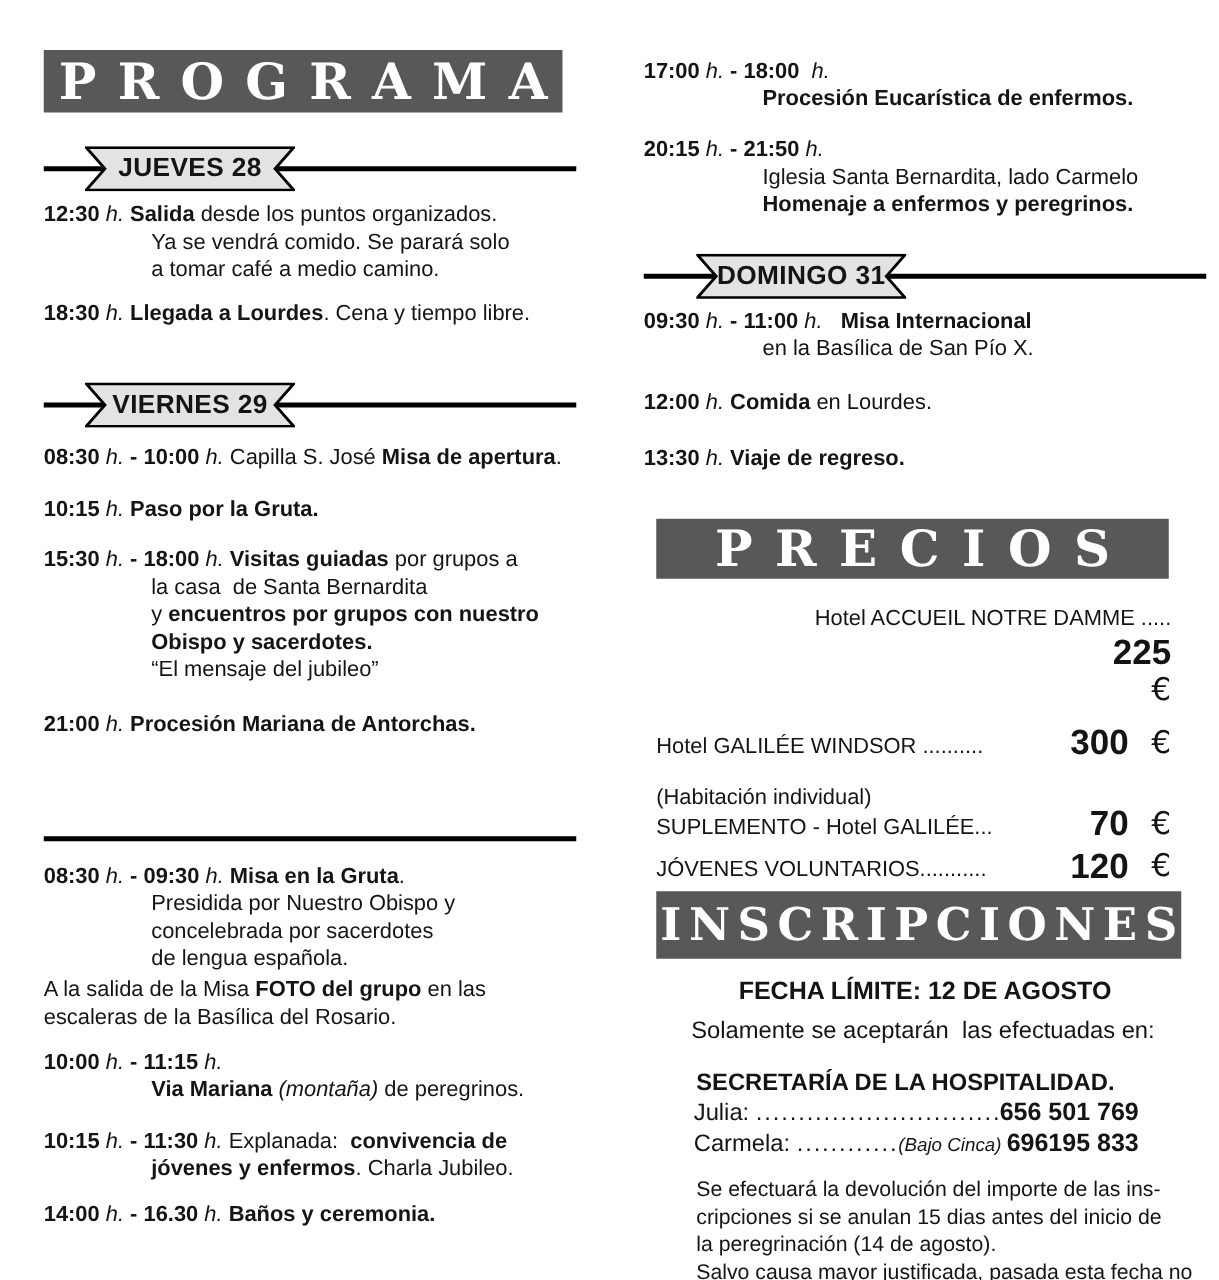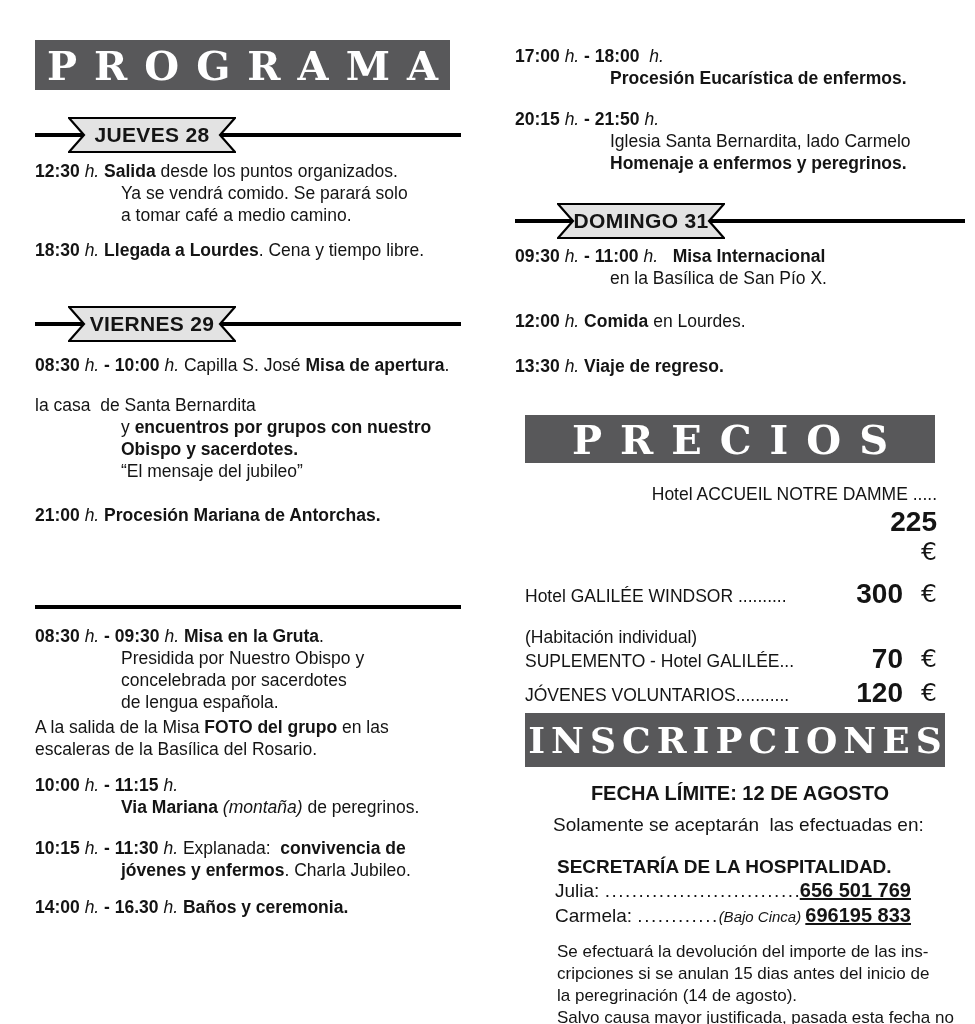--- a/index.html
+++ b/index.html
@@ -50,21 +50,21 @@
          font-family:"DejaVu Sans",sans-serif;}
 
   
   .fecha{margin-top:14px;text-align:center;font-weight:700;font-size:20px;line-height:24px;}
   .accept{margin-top:9px;margin-left:38px;font-size:19px;line-height:22px;white-space:pre-wrap;}
   .office{margin-top:20px;margin-left:42px;font-weight:700;font-size:19px;line-height:22px;}
   .contact{display:flex;align-items:baseline;margin-left:40px;width:356px;font-size:19px;line-height:25px;}
   .cname{white-space:pre;}
   .cdots{flex:1;overflow:hidden;white-space:nowrap;letter-spacing:1.5px;}
   .cnote{font-style:italic;font-size:15px;white-space:pre;}
-  .cnum{font-weight:700;white-space:pre;font-size:20px;text-decoration:underline;}
+  .cnum{font-weight:700;white-space:pre;font-size:20px;}
   #refund{margin-top:12px;margin-left:42px;font-size:17px;}
   .rln{line-height:22px;white-space:pre-wrap;}
 </style>
 </head>
 <body>
 
 <div class="page">
   <div class="col col-left">
     <div class="band band-programa">
       <span>PROGRAMA</span>
@@ -92,21 +92,25 @@
           <div class="ribbon">
             <svg viewBox="0 0 168 36" preserveAspectRatio="none">
               <polygon points="1,1 167,1 152,18 167,35 1,35 16,18" fill="#e3e3e3" stroke="#000" stroke-width="2.2"></polygon>
             </svg>
             <div class="ribbon-label">VIERNES 29</div>
           </div>
         </div>
         <div class="item hang" style="margin-top: 12px;">
           <div class="ln"><span class="b ">08:30</span><span class="i "> h.</span><span class="b "> - 10:00</span><span class="i "> h.</span><span> Capilla S. José </span><span class="b ">Misa de apertura</span><span>.</span></div>
         </div>
+        <div class="item hang" style="margin-top: 20px;">
+          <div class="ln"><span class="b ">10:15</span><span class="i "> h. </span><span class="b ">Paso por la Gruta.</span></div>
+        </div>
         <div class="item hang" style="margin-top: 18px;">
+          <div class="ln"><span class="b ">15:30</span><span class="i "> h.</span><span class="b "> - 18:00</span><span class="i "> h. </span><span class="b ">Visitas guiadas</span><span> por grupos a</span></div>
           <div class="ln"><span>la casa  de Santa Bernardita</span></div>
           <div class="ln"><span>y </span><span class="b ">encuentros por grupos con nuestro</span></div>
           <div class="ln"><span class="b ">Obispo y sacerdotes.</span></div>
           <div class="ln"><span>“El mensaje del jubileo”</span></div>
         </div>
         <div class="item hang" style="margin-top: 22px;">
           <div class="ln"><span class="b ">21:00</span><span class="i "> h. </span><span class="b ">Procesión Mariana de Antorchas.</span></div>
         </div>
         <div class="banner-row" style="margin-top: 63px;">
           <div class="rule"></div>

